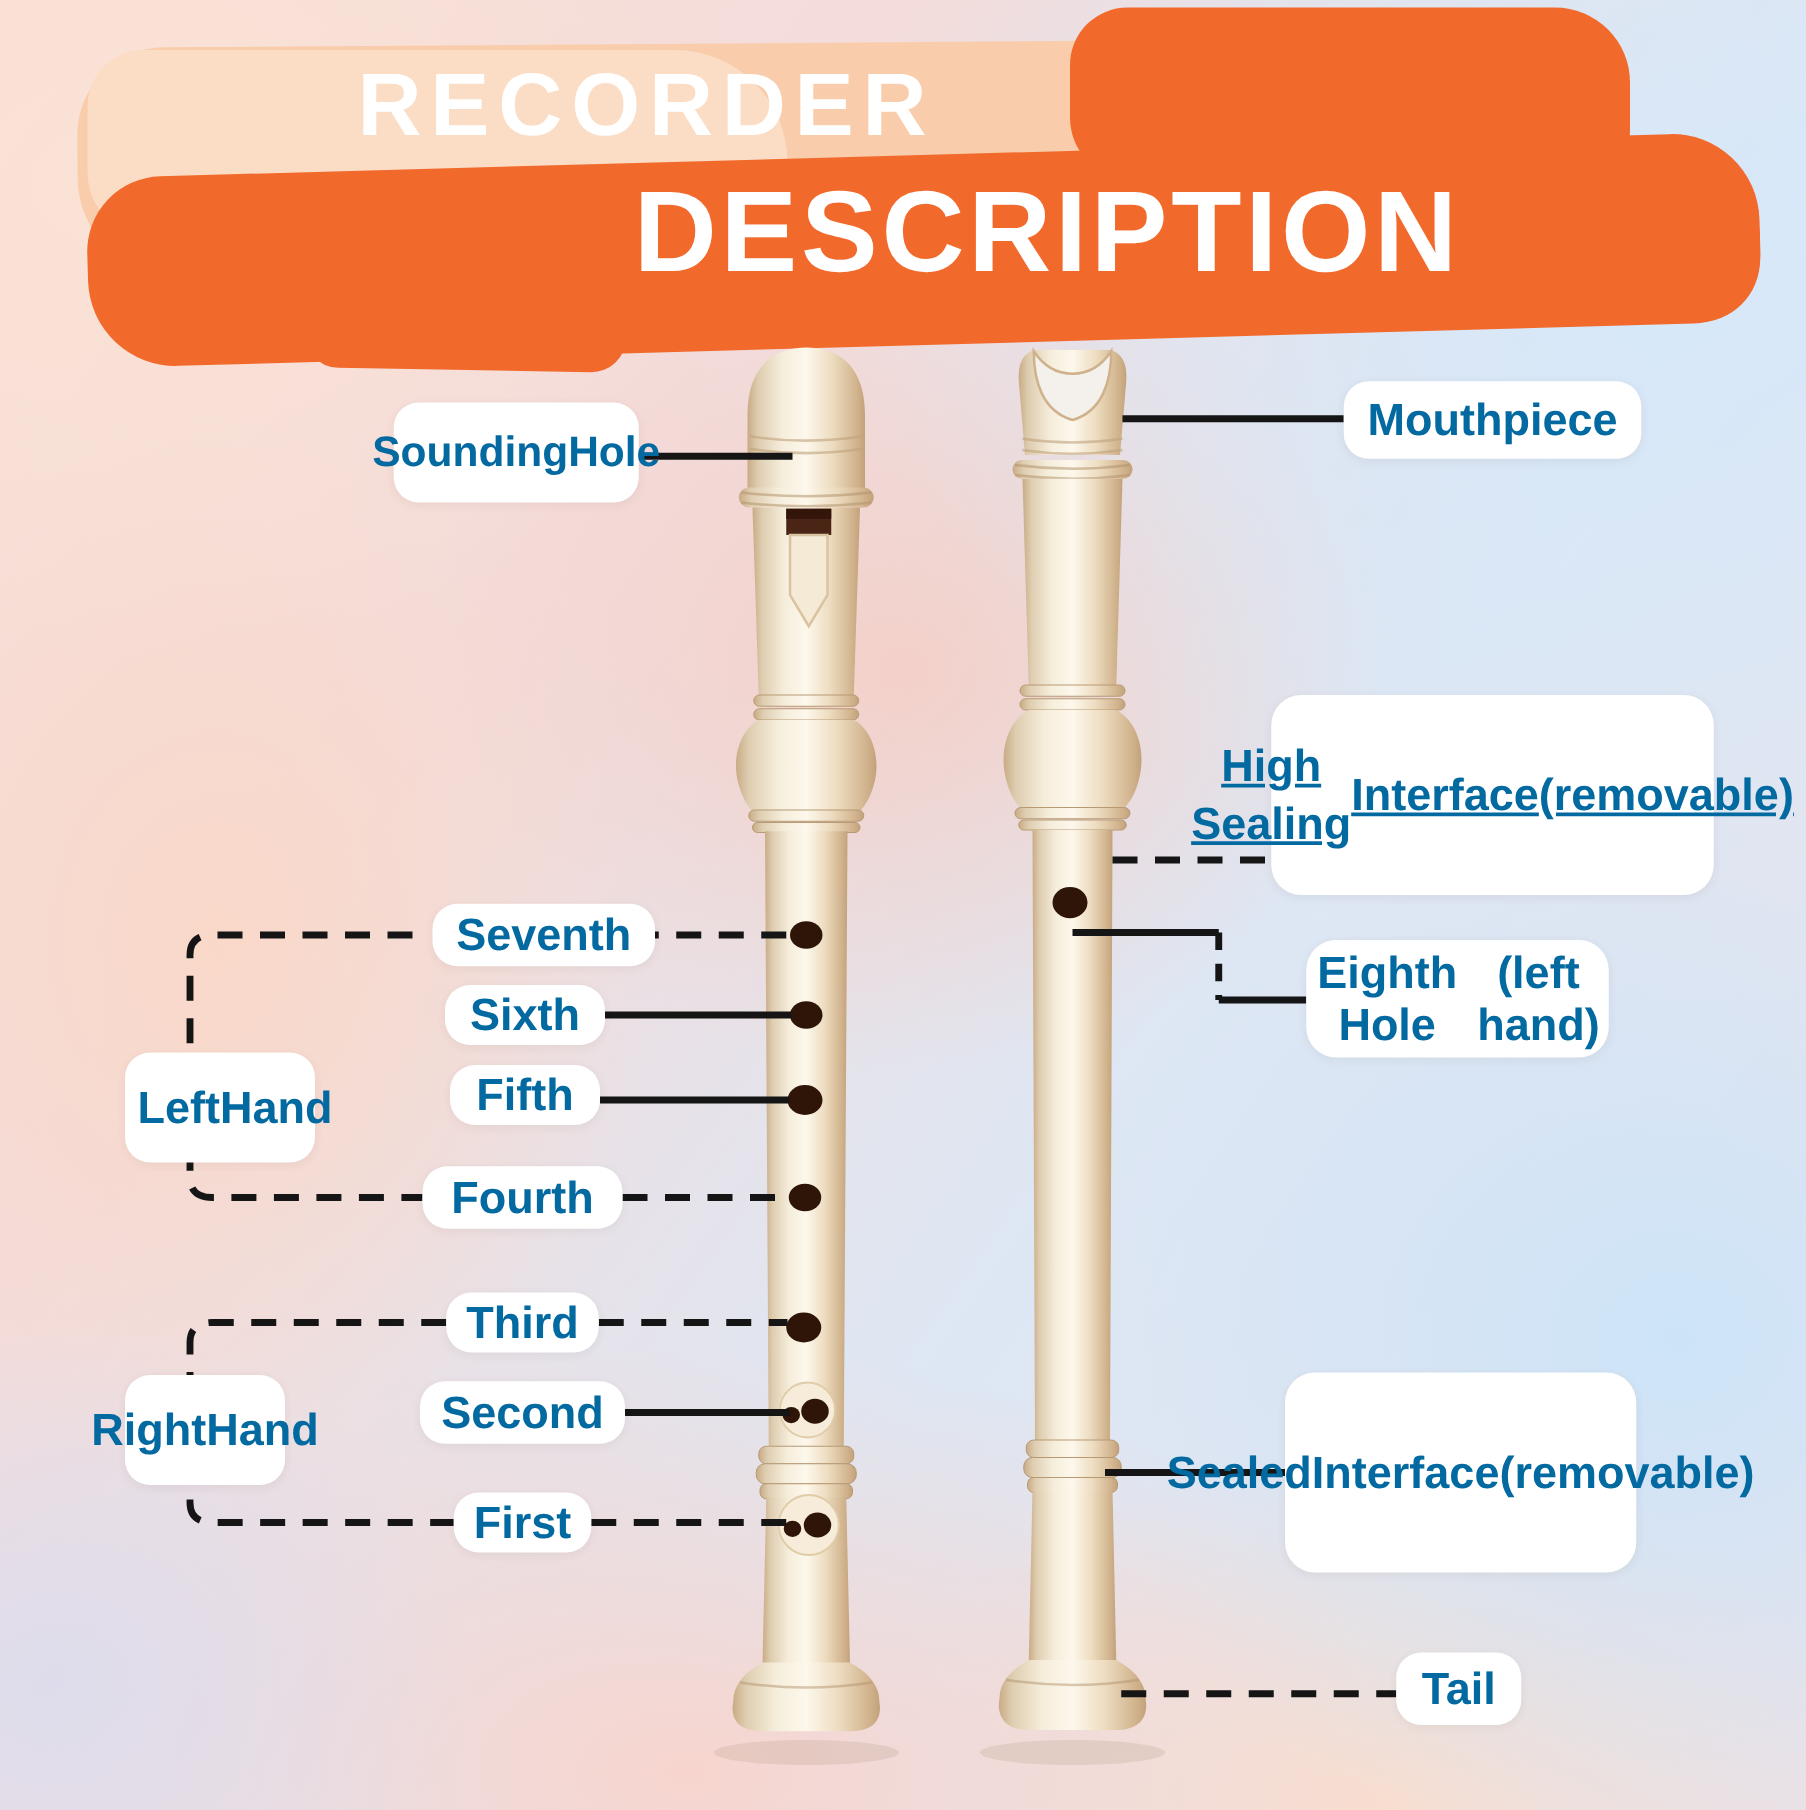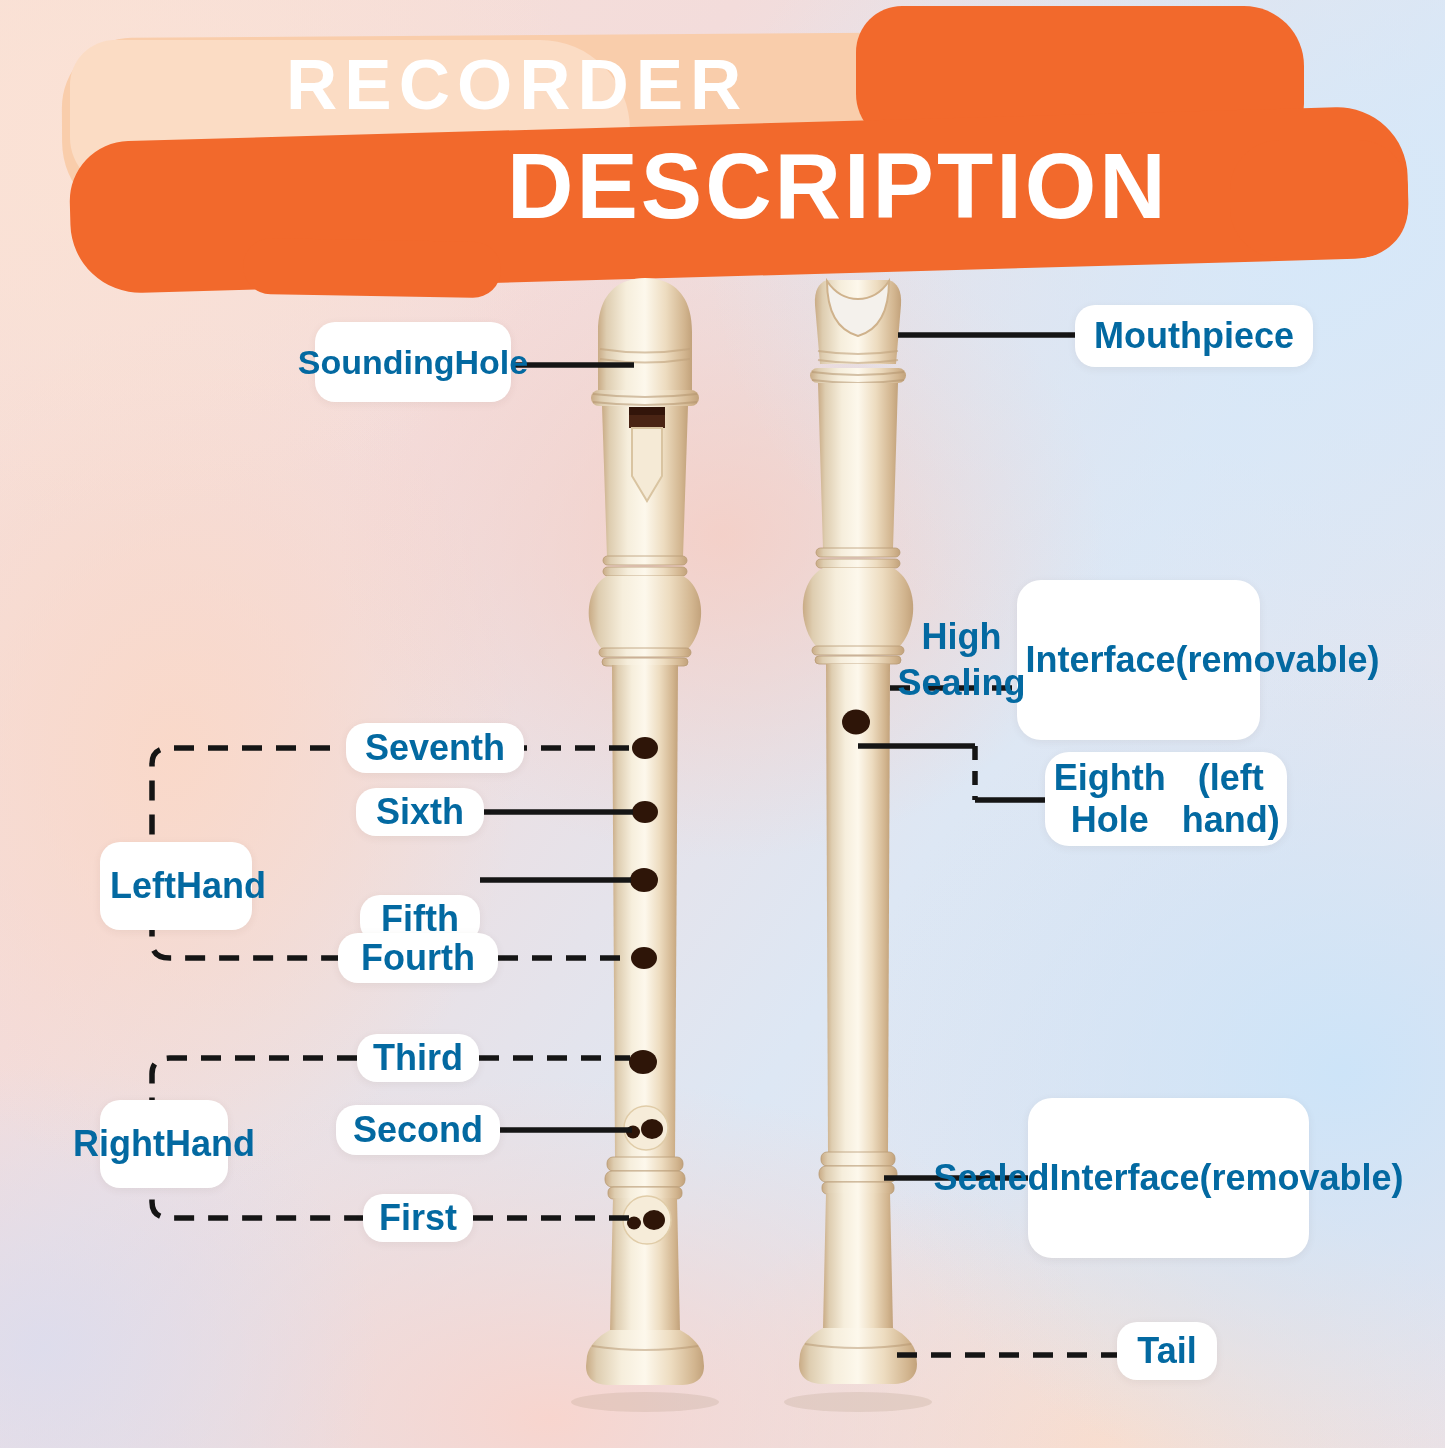--- a/index.html
+++ b/index.html
@@ -165,21 +165,21 @@
     <span>Sounding</span>
     <span>Hole</span>
   </div>
 
   <div class="lbl fs36" style="left:346px;top:723px;width:178px;height:50px;">
     <span>Seventh</span>
   </div>
   <div class="lbl fs36" style="left:356px;top:788px;width:128px;height:48px;">
     <span>Sixth</span>
   </div>
-  <div class="lbl fs36" style="left:360px;top:895px;width:120px;height:48px;">
+  <div class="lbl fs36" style="left:360px;top:852px;width:120px;height:48px;">
     <span>Fifth</span>
   </div>
   <div class="lbl fs36" style="left:338px;top:933px;width:160px;height:50px;">
     <span>Fourth</span>
   </div>
   <div class="lbl fs36" style="left:357px;top:1034px;width:122px;height:48px;">
     <span>Third</span>
   </div>
   <div class="lbl fs36" style="left:336px;top:1105px;width:164px;height:50px;">
     <span>Second</span>
@@ -193,21 +193,21 @@
     <span>Hand</span>
   </div>
   <div class="lbl fs36" style="left:100px;top:1100px;width:128px;height:88px;">
     <span>Right</span>
     <span>Hand</span>
   </div>
 
   <div class="lbl fs36" style="left:1075px;top:305px;width:238px;height:62px;">
     <span>Mouthpiece</span>
   </div>
-  <div class="lbl fs36 lh46 r24" style="left:1017px;top:580px;width:243px;height:160px;">
+  <div class="lbl fs36 lh46 r24" style="left:1017px;top:556px;width:354px;height:160px;text-decoration:underline;">
     <span>High Sealing</span>
     <span>Interface</span>
     <span>(removable)</span>
   </div>
   <div class="lbl fs36 lh42 r24" style="left:1045px;top:752px;width:242px;height:94px;">
     <span>Eighth Hole</span>
     <span>(left hand)</span>
   </div>
   <div class="lbl fs36 lh46 r24" style="left:1028px;top:1098px;width:281px;height:160px;">
     <span>Sealed</span>

